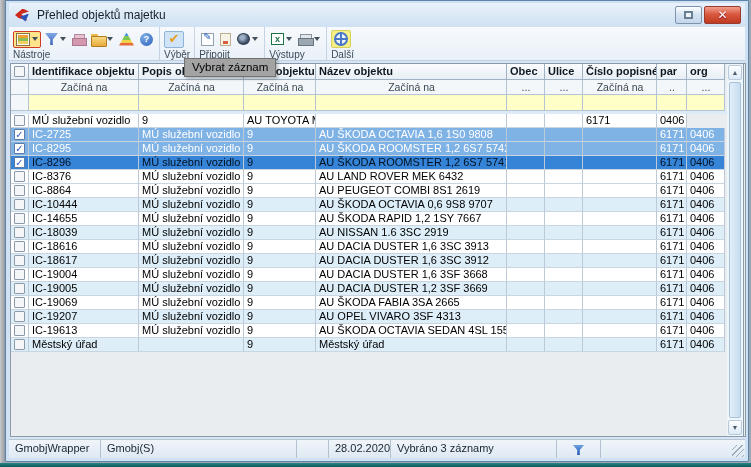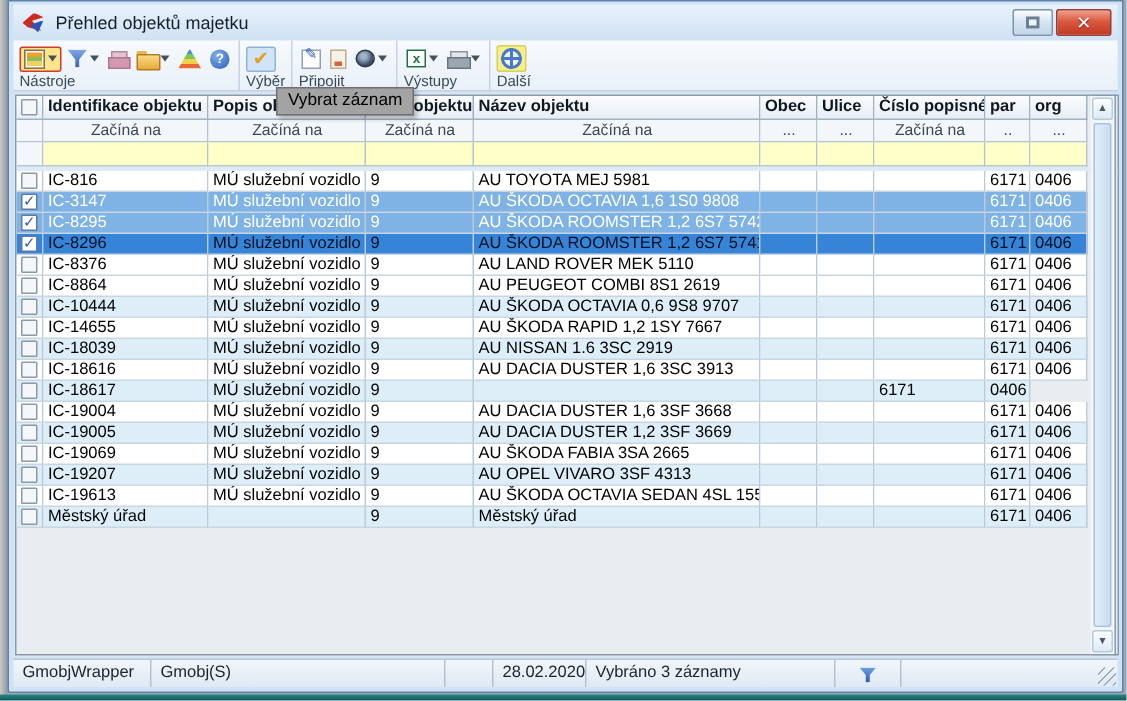--- a/index.html
+++ b/index.html
@@ -348,35 +348,34 @@
         <div class="y-cell"></div>
         <div class="y-cell"></div>
         <div class="y-cell"></div>
       </div>
     <div class="gap-row"></div>
     <div id="rows">
         <div class="gcols t-row state-normal">
           <div class="t-cb">
             <span class="cb"></span>
           </div>
-          <div class="t-cell">IC-816</div>
           <div class="t-cell">MÚ služební vozidlo</div>
           <div class="t-cell">9</div>
           <div class="t-cell">AU TOYOTA MEJ 5981</div>
           <div class="t-cell"></div>
           <div class="t-cell"></div>
           <div class="t-cell"></div>
           <div class="t-cell">6171</div>
           <div class="t-cell">0406</div>
         </div>
         <div class="gcols t-row state-sel">
           <div class="t-cb">
             <span class="cb checked"></span>
           </div>
-          <div class="t-cell">IC-3147</div>
+          <div class="t-cell">IC-2725</div>
           <div class="t-cell">MÚ služební vozidlo</div>
           <div class="t-cell">9</div>
           <div class="t-cell">AU ŠKODA OCTAVIA 1,6 1S0 9808</div>
           <div class="t-cell"></div>
           <div class="t-cell"></div>
           <div class="t-cell"></div>
           <div class="t-cell">6171</div>
           <div class="t-cell">0406</div>
         </div>
         <div class="gcols t-row state-sel">
@@ -407,21 +406,21 @@
           <div class="t-cell">6171</div>
           <div class="t-cell">0406</div>
         </div>
         <div class="gcols t-row state-normal">
           <div class="t-cb">
             <span class="cb"></span>
           </div>
           <div class="t-cell">IC-8376</div>
           <div class="t-cell">MÚ služební vozidlo</div>
           <div class="t-cell">9</div>
-          <div class="t-cell">AU LAND ROVER MEK 5110</div>
+          <div class="t-cell">AU LAND ROVER MEK 6432</div>
           <div class="t-cell"></div>
           <div class="t-cell"></div>
           <div class="t-cell"></div>
           <div class="t-cell">6171</div>
           <div class="t-cell">0406</div>
         </div>
         <div class="gcols t-row state-normal">
           <div class="t-cb">
             <span class="cb"></span>
           </div>
@@ -491,20 +490,21 @@
           <div class="t-cell">6171</div>
           <div class="t-cell">0406</div>
         </div>
         <div class="gcols t-row state-alt">
           <div class="t-cb">
             <span class="cb"></span>
           </div>
           <div class="t-cell">IC-18617</div>
           <div class="t-cell">MÚ služební vozidlo</div>
           <div class="t-cell">9</div>
+          <div class="t-cell">AU DACIA DUSTER 1,6 3SC 3912</div>
           <div class="t-cell"></div>
           <div class="t-cell"></div>
           <div class="t-cell"></div>
           <div class="t-cell">6171</div>
           <div class="t-cell">0406</div>
         </div>
         <div class="gcols t-row state-normal">
           <div class="t-cb">
             <span class="cb"></span>
           </div>

